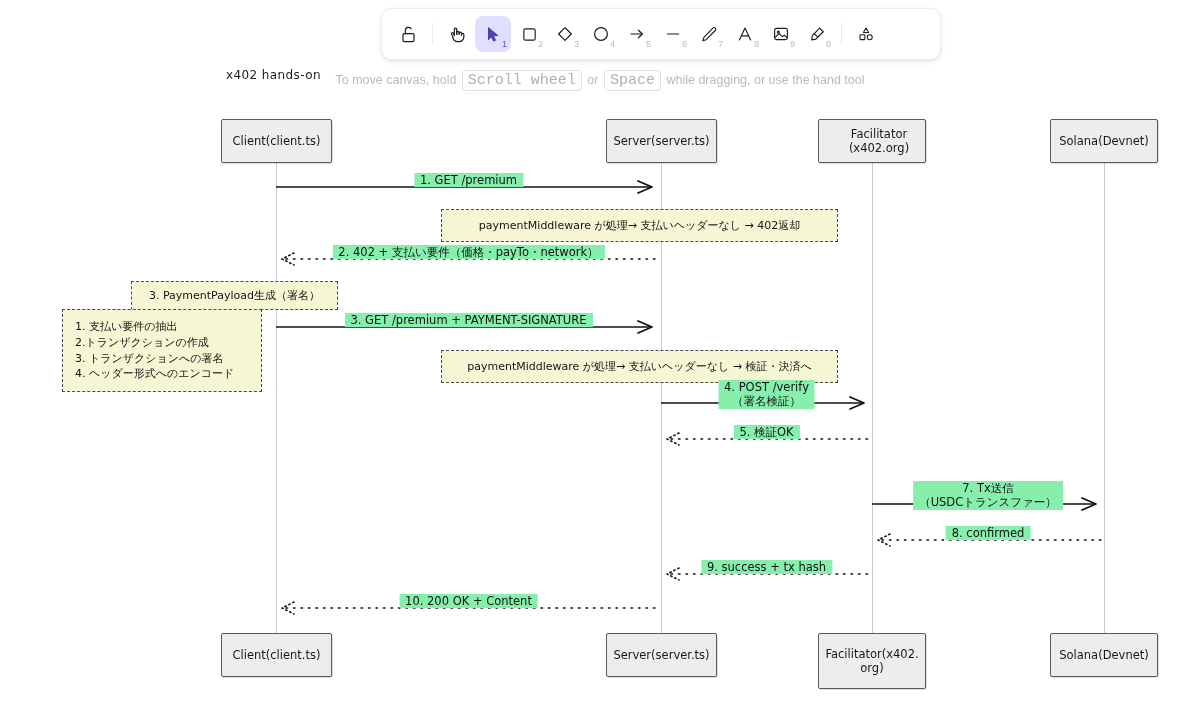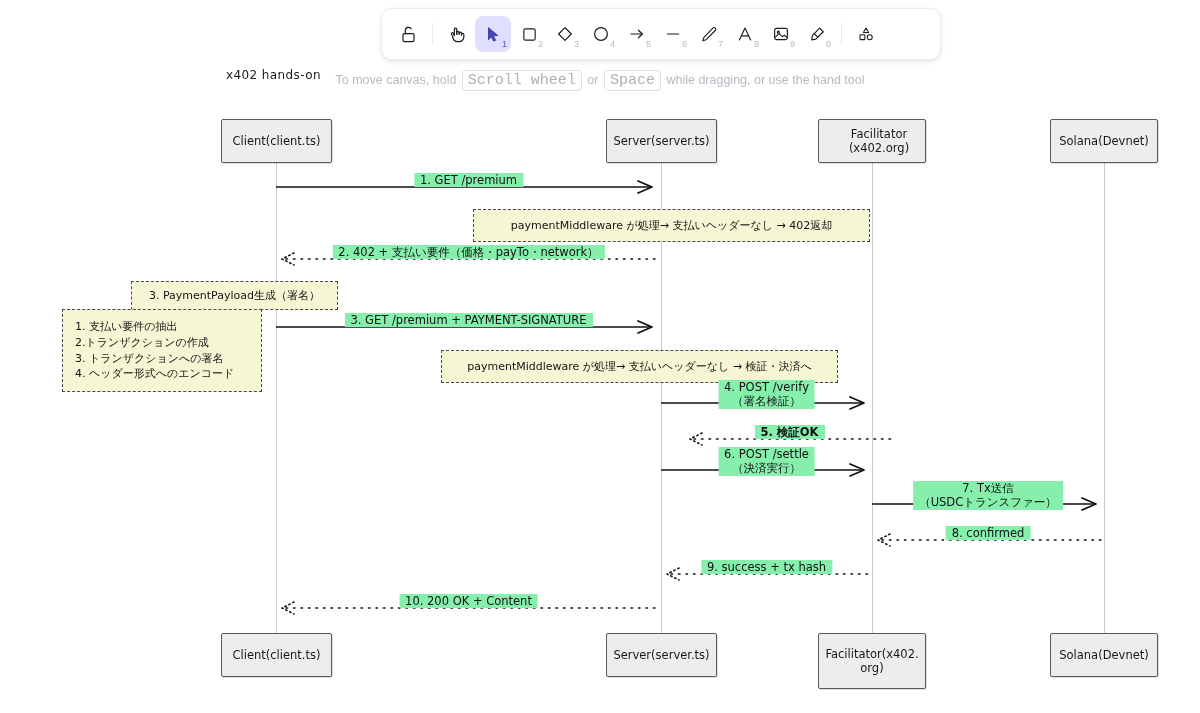--- a/index.html
+++ b/index.html
@@ -115,21 +115,21 @@
     <div class="actor" style="left:1050px;top:633px;width:108px;height:44px;">Solana(Devnet)</div>
 
     <div class="msg" style="left:276px;top:176px;width:385px;">
       <svg width="385" height="24" viewBox="0 0 385 24">
         <path d="M0,11 L374,11" stroke="#111114" stroke-width="1.6" fill="none"></path>
         <path d="M362,5 L376,11 L362,17" stroke="#111114" stroke-width="1.8" fill="none" stroke-linecap="round" stroke-linejoin="round"></path>
       </svg>
       <span class="lbl">1. GET /premium</span>
     </div>
 
-    <div class="note center" style="left:441px;top:209px;width:397px;height:33px;margin-left:32px;">paymentMiddleware が処理→ 支払いヘッダーなし → 402返却</div>
+    <div class="note center" style="left:441px;top:209px;width:397px;height:33px;">paymentMiddleware が処理→ 支払いヘッダーなし → 402返却</div>
 
     <div class="msg" style="left:276px;top:248px;width:385px;">
       <svg width="385" height="24" viewBox="0 0 385 24">
         <path d="M10,11 L385,11" stroke="#111114" stroke-width="1.6" fill="none" stroke-dasharray="1.5 6" stroke-linecap="round"></path>
         <path d="M18,5 L6,11 L18,17" stroke="#111114" stroke-width="1.6" fill="none" stroke-linecap="round" stroke-linejoin="round" stroke-dasharray="1.4 3"></path>
       </svg>
       <span class="lbl">2. 402 + 支払い要件（価格・payTo・network）</span>
     </div>
 
     <div class="note center" style="left:131px;top:281px;width:207px;height:29px;">3. PaymentPayload生成（署名）</div>
@@ -151,36 +151,28 @@
 
     <div class="msg" style="left:661px;top:388px;width:211px;">
       <svg width="211" height="24" viewBox="0 0 211 24">
         <path d="M0,15 L201,15" stroke="#111114" stroke-width="1.6" fill="none"></path>
         <path d="M189,9 L203,15 L189,21" stroke="#111114" stroke-width="1.8" fill="none" stroke-linecap="round" stroke-linejoin="round"></path>
       </svg>
       <span class="lbl" style="top:-8px;">4. POST /verify
 （署名検証）</span>
     </div>
 
-    <div class="msg" style="left:684px;top:428px;width:211px;font-weight:bold;">
+    <div class="msg" style="left:661px;top:428px;width:211px;">
       <svg width="211" height="24" viewBox="0 0 211 24">
         <path d="M10,11 L211,11" stroke="#111114" stroke-width="1.6" fill="none" stroke-dasharray="1.5 6" stroke-linecap="round"></path>
         <path d="M18,5 L6,11 L18,17" stroke="#111114" stroke-width="1.6" fill="none" stroke-linecap="round" stroke-linejoin="round" stroke-dasharray="1.4 3"></path>
       </svg>
       <span class="lbl">5. 検証OK</span>
     </div>
 
-    <div class="msg" style="left:661px;top:455px;width:211px;">
-      <svg width="211" height="24" viewBox="0 0 211 24">
-        <path d="M0,15 L201,15" stroke="#111114" stroke-width="1.6" fill="none"></path>
-        <path d="M189,9 L203,15 L189,21" stroke="#111114" stroke-width="1.8" fill="none" stroke-linecap="round" stroke-linejoin="round"></path>
-      </svg>
-      <span class="lbl" style="top:-8px;">6. POST /settle
-（決済実行）</span>
-    </div>
 
     <div class="msg" style="left:872px;top:489px;width:232px;">
       <svg width="232" height="24" viewBox="0 0 232 24">
         <path d="M0,15 L222,15" stroke="#111114" stroke-width="1.6" fill="none"></path>
         <path d="M210,9 L224,15 L210,21" stroke="#111114" stroke-width="1.8" fill="none" stroke-linecap="round" stroke-linejoin="round"></path>
       </svg>
       <span class="lbl" style="top:-8px;">7. Tx送信
 （USDCトランスファー）</span>
     </div>
 

